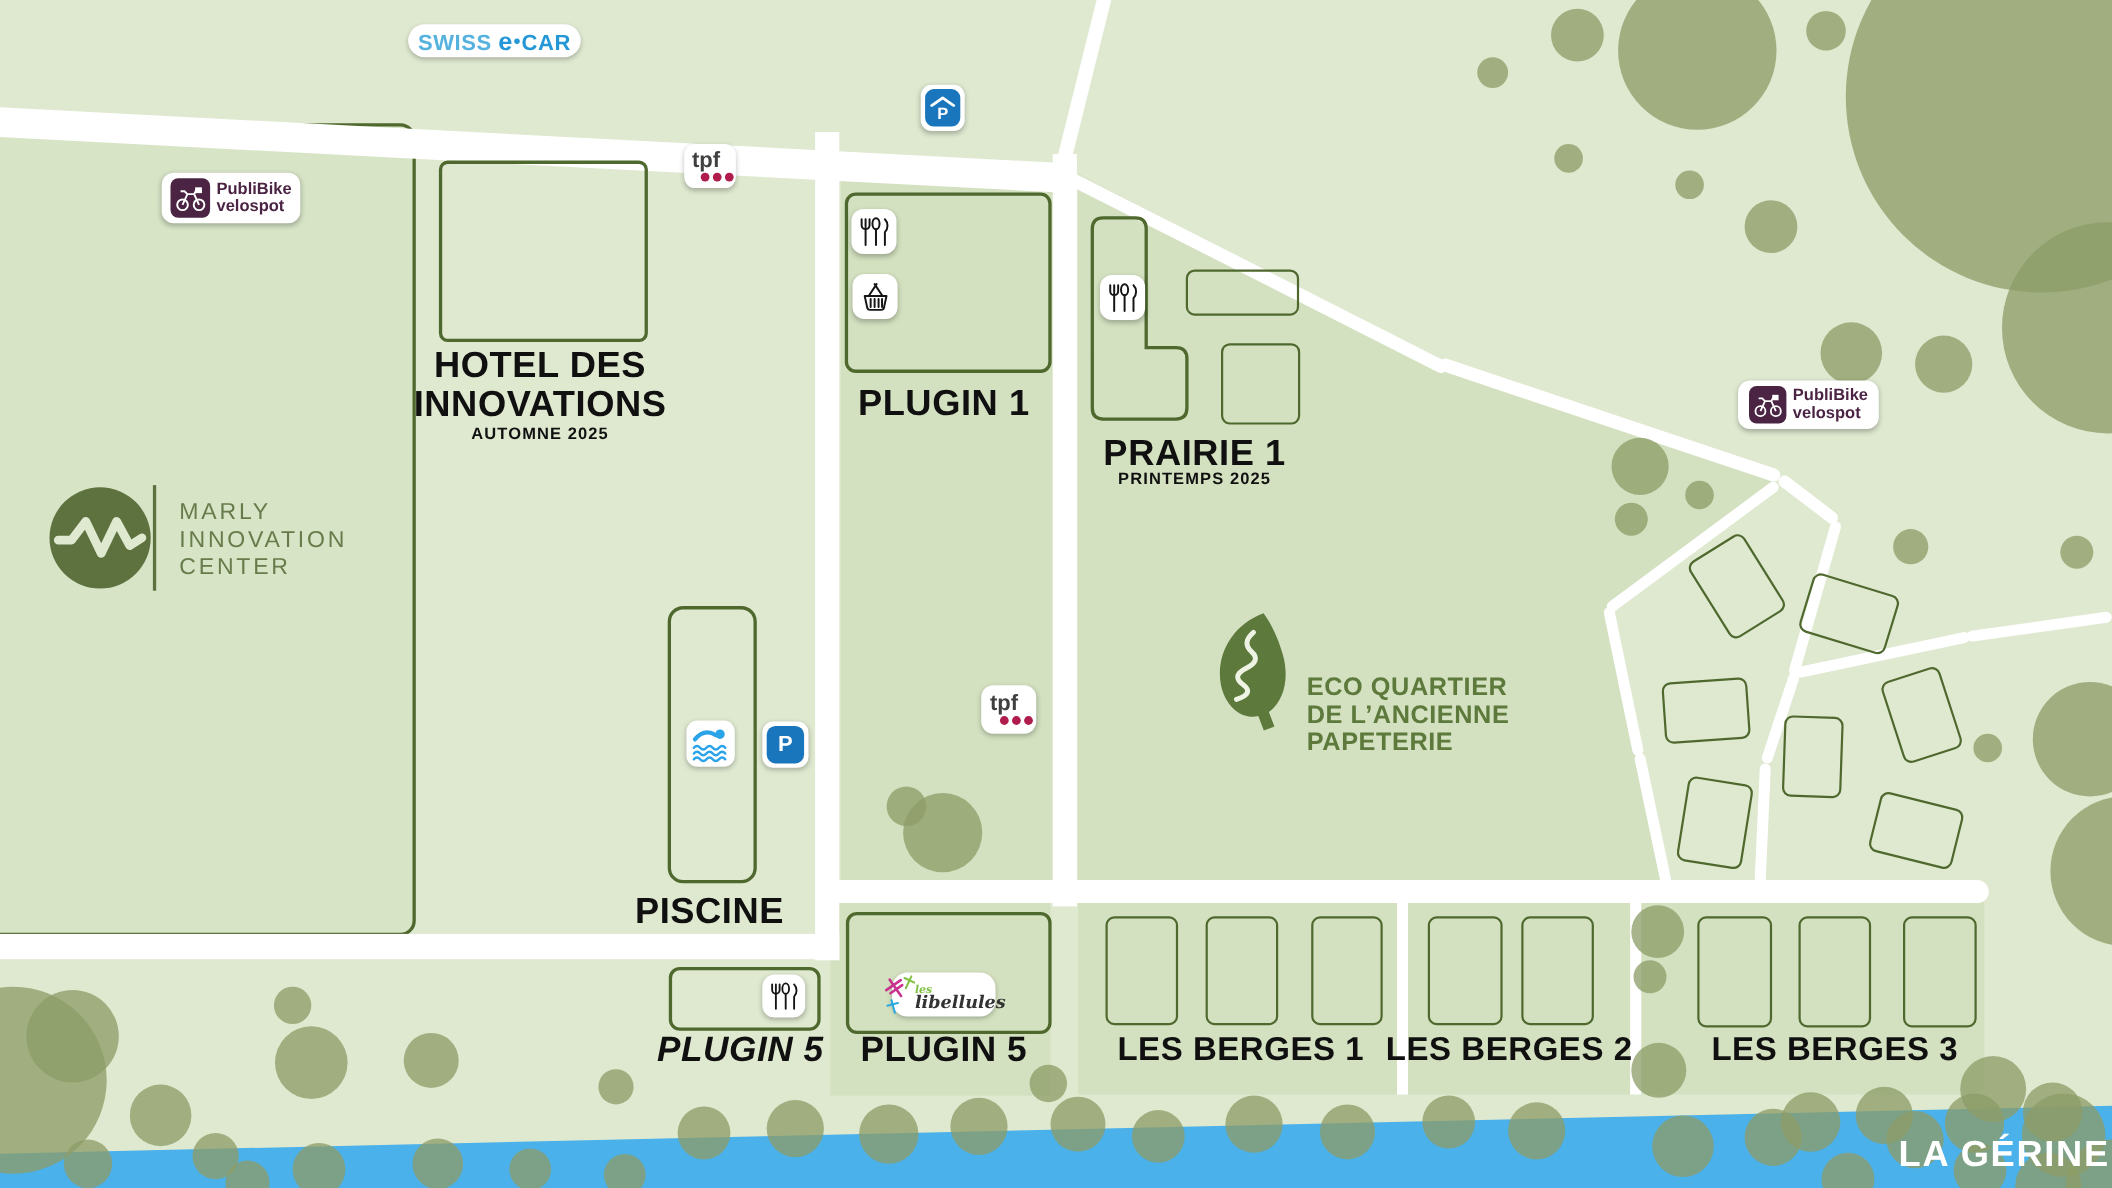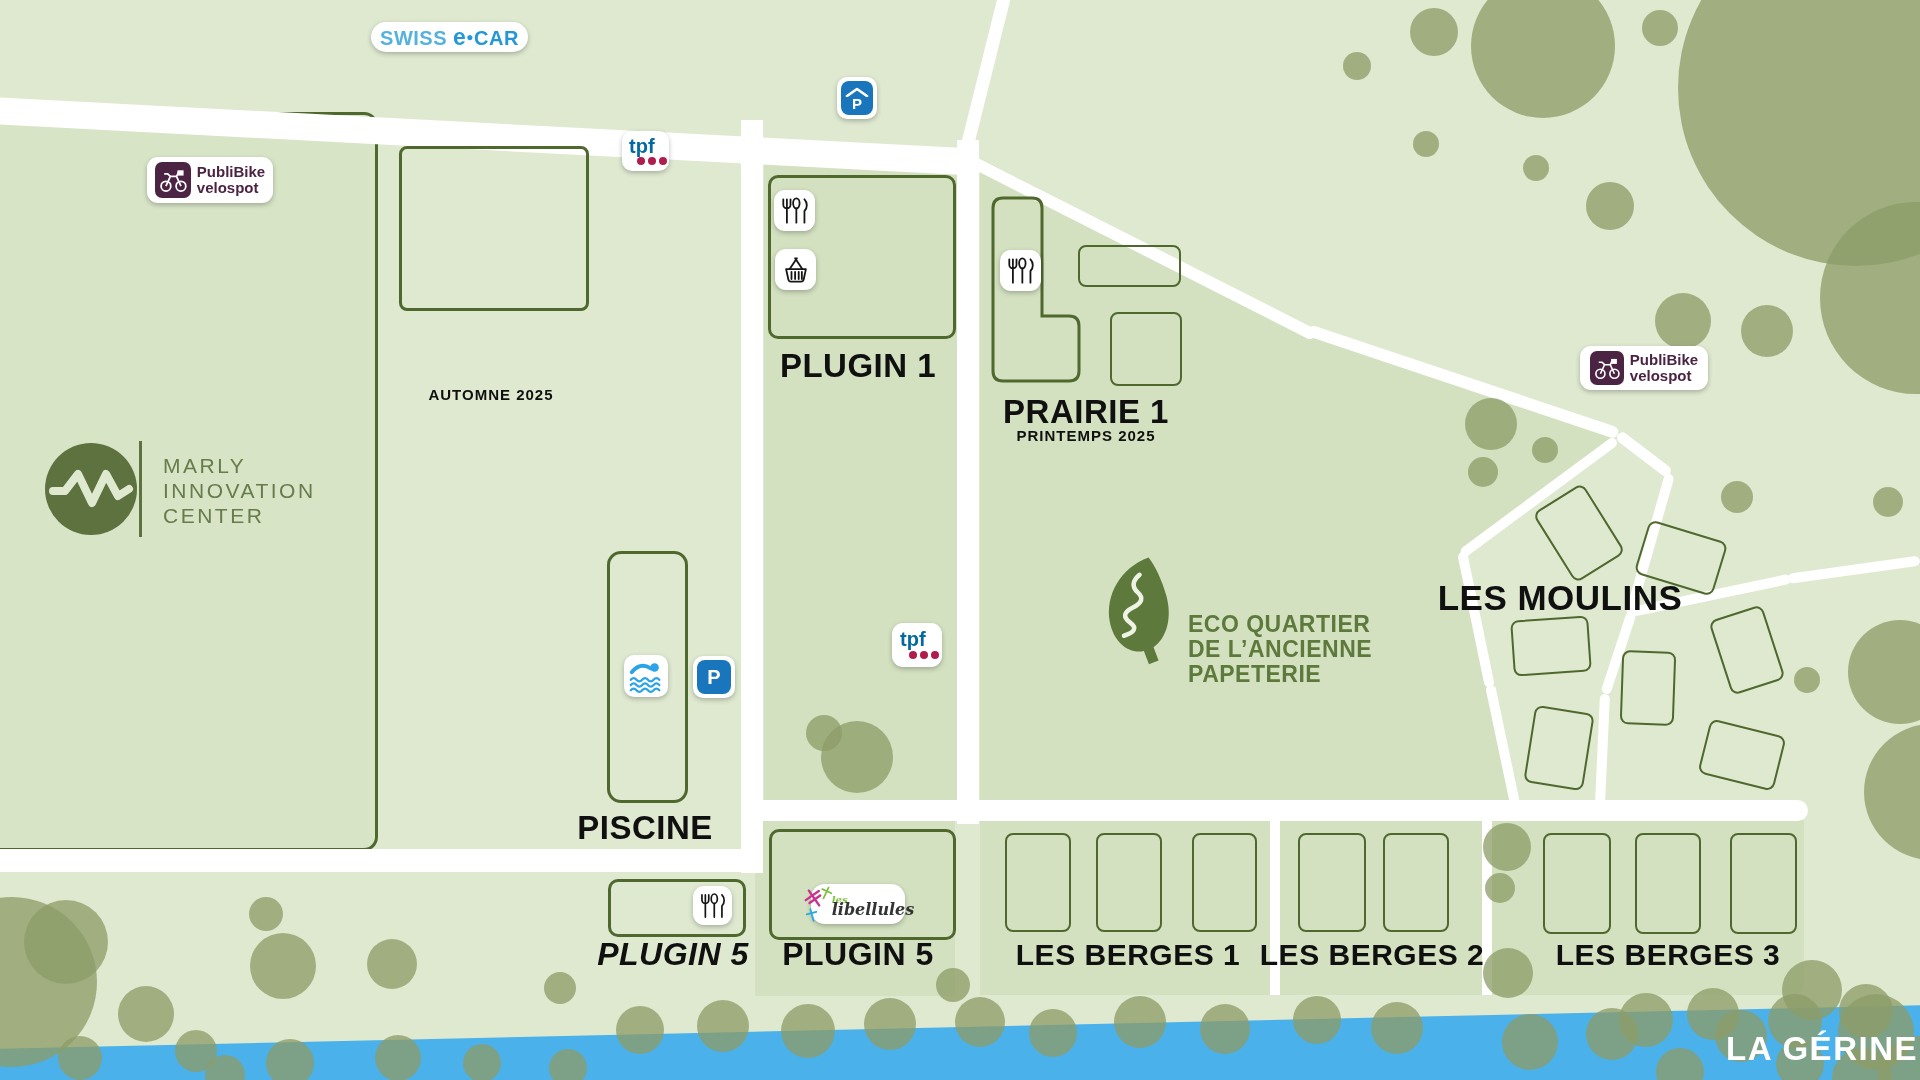--- a/index.html
+++ b/index.html
@@ -15,21 +15,21 @@
   .rot{transform:translate(-50%,-50%) rotate(var(--a));}
   .zlabel{position:absolute;transform:translateX(-50%);font-weight:bold;color:#101010;
           white-space:nowrap;letter-spacing:.5px;z-index:7;text-align:center;}
   .sub{font-size:15px;letter-spacing:1px;}
   .badge{position:absolute;background:#ffffff;border-radius:11px;box-shadow:0 2px 5px rgba(0,0,0,.25);
          display:flex;align-items:center;justify-content:center;z-index:8;}
   .river{position:absolute;left:-10px;top:1049px;width:1950px;height:140px;background:#4bb1ea;
          transform:rotate(-1.3deg);transform-origin:0 0;z-index:1;}
   .parcel{z-index:2;} .road{z-index:3;} .path{z-index:3;} .bld{z-index:4;} .tree{z-index:5;}
   svg{display:block;}
-  .tpf-text{font-weight:bold;font-size:20px;color:#0369a1;line-height:1;}
+  .tpf-text{font-weight:bold;font-size:20px;color:#404040;line-height:1;}
   .dot{position:absolute;width:8px;height:8px;border-radius:50%;background:#b01d4c;}
   .pb-text{font-weight:bold;font-size:15px;line-height:16px;color:#4b2443;}
   .pblue{background:#1976bd;border-radius:8px;display:flex;flex-direction:column;
          align-items:center;justify-content:center;color:#fff;font-weight:bold;}
   .olive{color:#5d7a3c;font-weight:bold;}
 </style>
 </head>
 <body>
 
 <div id="stage">
@@ -243,30 +243,33 @@
       <path d="M56,4 C24,12 4,40 6,70 C8,94 24,108 40,106 L44,121 L55,118 L51,103 C67,94 75,72 71,48 C68,30 62,14 56,4 Z" fill="#5d7a3c"></path>
       <path d="M44,22 q-13,9 -4,19 t-7,16 t-5,16 t-8,14" fill="none" stroke="#eef3e4" stroke-width="5" stroke-linecap="round"></path>
     </svg>
     <div class="olive" style="position:absolute;left:88px;top:28px;font-size:23px;line-height:25px;letter-spacing:.5px;white-space:nowrap;margin-top:29px;">
       <div>ECO QUARTIER</div>
       <div>DE L’ANCIENNE</div>
       <div>PAPETERIE</div>
     </div>
   </div>
 
+  <div class="zlabel" style="left:491px;top:314px;font-size:33px;line-height:35px;">
+    <div>HOTEL DES</div>
+      <div>INNOVATIONS</div>
+  </div>
   <div class="zlabel sub" style="left:491px;top:386px;">AUTOMNE 2025</div>
 
   <div class="zlabel" style="left:858px;top:347px;font-size:33px;">PLUGIN 1</div>
 
   <div class="zlabel" style="left:1086px;top:393px;font-size:33px;">PRAIRIE 1</div>
   <div class="zlabel sub" style="left:1086px;top:427px;">PRINTEMPS 2025</div>
 
   <div class="zlabel" style="left:645px;top:809px;font-size:33px;">PISCINE</div>
 
-  <div class="zlabel" style="left:1560px;top:578px;font-size:35px;">LES MOULINS</div>
 
   <div class="zlabel" style="left:673px;top:936px;font-size:32px;font-style:italic;">PLUGIN 5</div>
   <div class="zlabel" style="left:858px;top:936px;font-size:32px;">PLUGIN 5</div>
   <div class="zlabel" style="left:1128px;top:938px;font-size:30px;">LES BERGES 1</div>
   <div class="zlabel" style="left:1372px;top:938px;font-size:30px;">LES BERGES 2</div>
   <div class="zlabel" style="left:1668px;top:938px;font-size:30px;">LES BERGES 3</div>
 
 <div class="path" style="left: 955px; top: 147px; width: 404px; height: 12px; transform: rotate(26.9deg);"></div>
     <div class="path" style="left: 1308px; top: 324px; width: 327px; height: 12px; transform: rotate(18.5deg);"></div>
     <div class="path" style="left: 1618px; top: 428.5px; width: 65px; height: 11px; transform: rotate(37.3deg);"></div>

